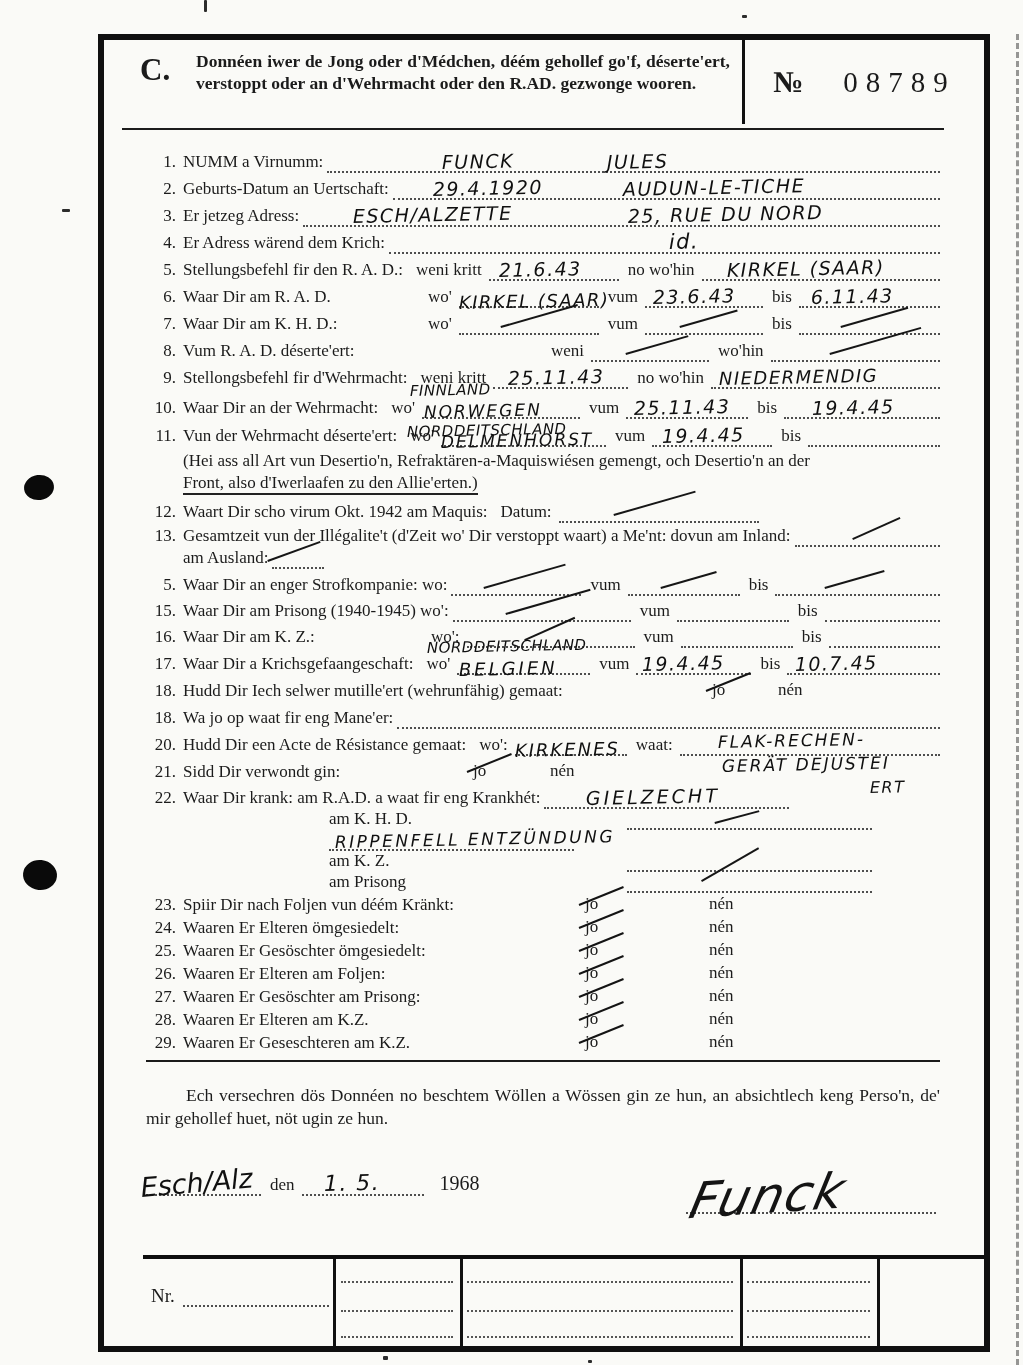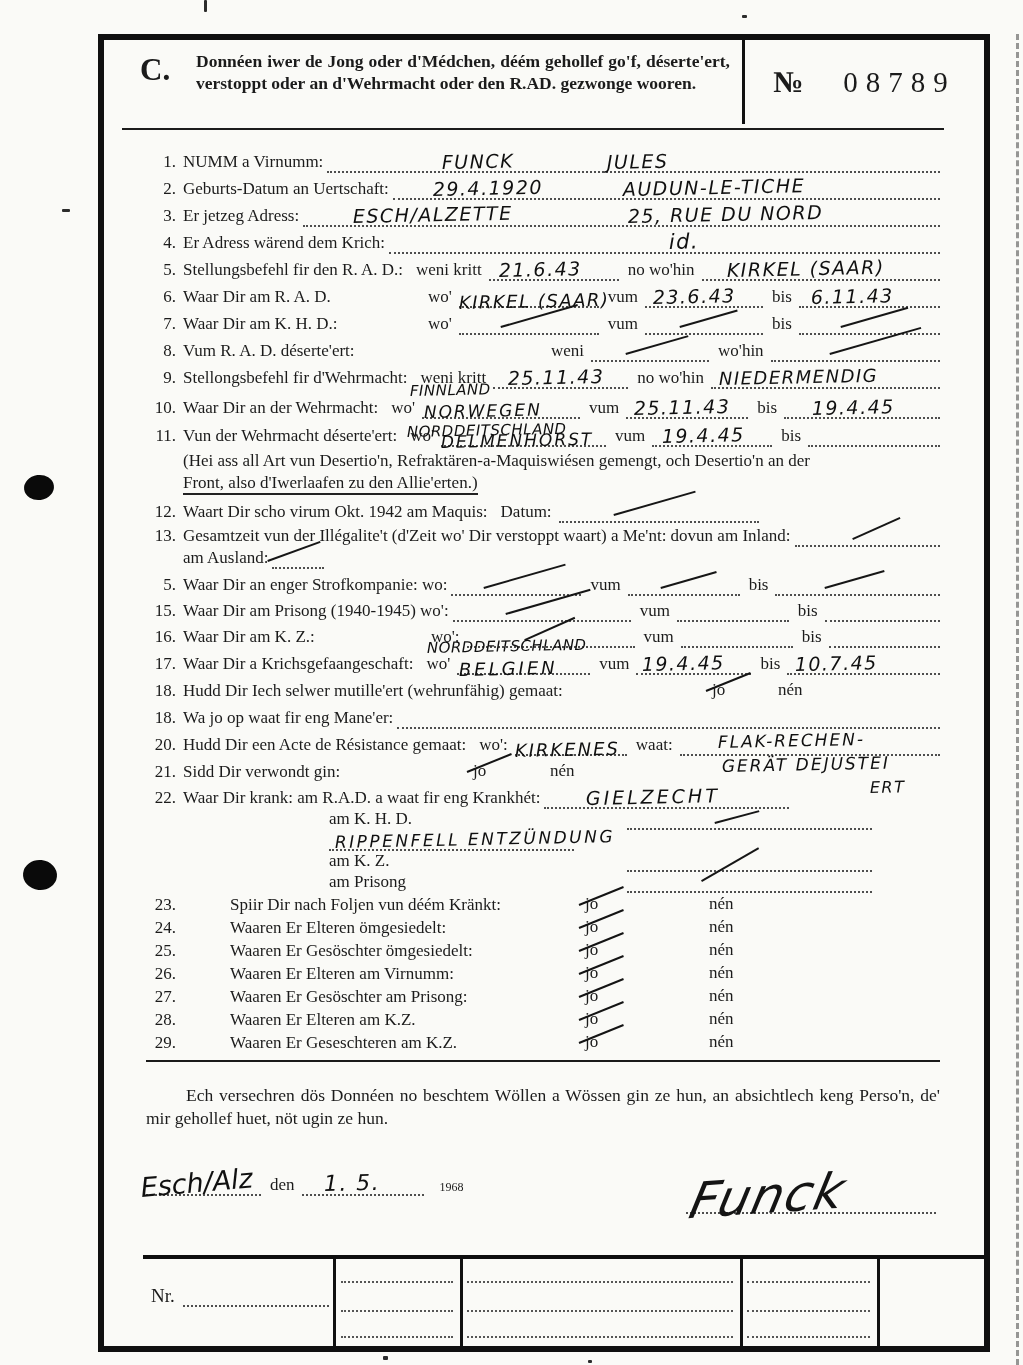--- a/index.html
+++ b/index.html
@@ -32,27 +32,27 @@
   .hw.sm{font-size:15px;letter-spacing:.5px;}
   .hw.on{bottom:-7px;}
   .slash{position:absolute;bottom:5px;left:30%;width:80px;border-top:2.6px solid #161616;
          transform:rotate(-16deg);transform-origin:left bottom;}
   .yn .jo,.yn .nen{position:absolute;bottom:2px;}
   .cross{position:relative;}
   .cross::after{content:"";position:absolute;left:-6px;top:48%;width:48px;border-top:2.4px solid #141414;
                 transform:rotate(-22deg);transform-origin:left center;}
   .note{margin:3px 0 2px 37px;line-height:1.3;height:44px;}
   .note-u{display:inline-block;border-bottom:2px solid #222;line-height:1.15;}
-  .short{height:23px;gap:47px;}
+  .short{height:23px;}
   .sub-ind{flex:0 0 183px;}
   .sub-lbl{flex:0 0 298px;padding-bottom:1px;}
   .rule2{margin-top:6px;border-top:2.5px solid #1a1a1a;width:100%;}
   .declaration{margin:22px 0 0 0;text-indent:40px;line-height:1.32;text-align:justify;font-size:17.5px;white-space:normal;}
   .dateline{position:relative;display:flex;align-items:flex-end;height:34px;margin-top:32px;width:440px;}
-  .year{padding:0 0 1px 16px;font-size:12px;}
+  .year{padding:0 0 1px 16px;font-size:20px;}
   .signature{position:absolute;right:48px;top:1122px;width:250px;height:50px;border-bottom:2px dotted #4e4e4e;}
   .sig-hw{position:absolute;left:6px;bottom:-13px;font-family:"DejaVu Sans","Liberation Sans",sans-serif;font-style:italic;
           font-size:50px;transform:skewX(-16deg) rotate(-4deg);letter-spacing:1px;color:#141414;}
   
   .footer{position:absolute;left:39px;top:1215px;width:842px;height:91px;}
   .ft-top{position:absolute;left:0;top:0;width:100%;height:4px;background:#0e0e0e;}
   .ft-v{position:absolute;top:4px;height:87px;width:3px;background:#111;}
   .ft-dot{position:absolute;border-top:2px dotted #555;}
   .ft-nr{position:absolute;left:8px;top:30px;width:178px;display:flex;align-items:flex-end;font-size:19px;}
   .ft-nr .fill{height:14px;}
@@ -404,21 +404,21 @@
         <span class="nen" style="left:563px">nén</span>
       </div>
       <div class="row yn short">
         <span class="num">25.</span>
         <span class="lbl">Waaren Er Gesöschter ömgesiedelt:</span>
         <span class="jo cross" style="left:439px">jo</span>
         <span class="nen" style="left:563px">nén</span>
       </div>
       <div class="row yn short">
         <span class="num">26.</span>
-        <span class="lbl">Waaren Er Elteren am Virnumm:</span>
+        <span class="lbl">Waaren Er Elteren am Foljen:</span>
         <span class="jo cross" style="left:439px">jo</span>
         <span class="nen" style="left:563px">nén</span>
       </div>
       <div class="row yn short">
         <span class="num">27.</span>
         <span class="lbl">Waaren Er Gesöschter am Prisong:</span>
         <span class="jo cross" style="left:439px">jo</span>
         <span class="nen" style="left:563px">nén</span>
       </div>
       <div class="row yn short">

